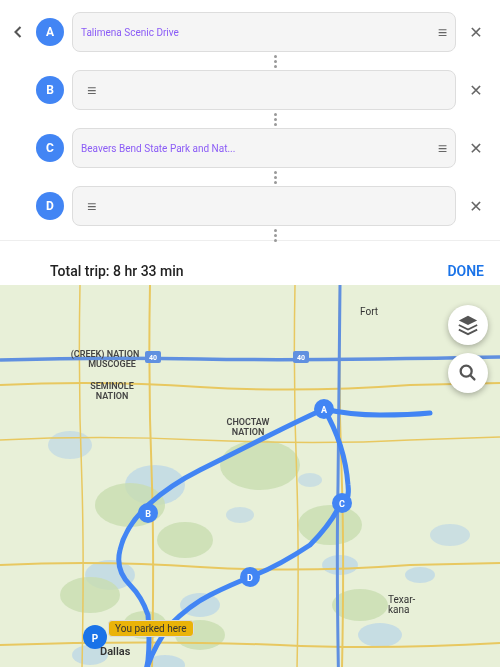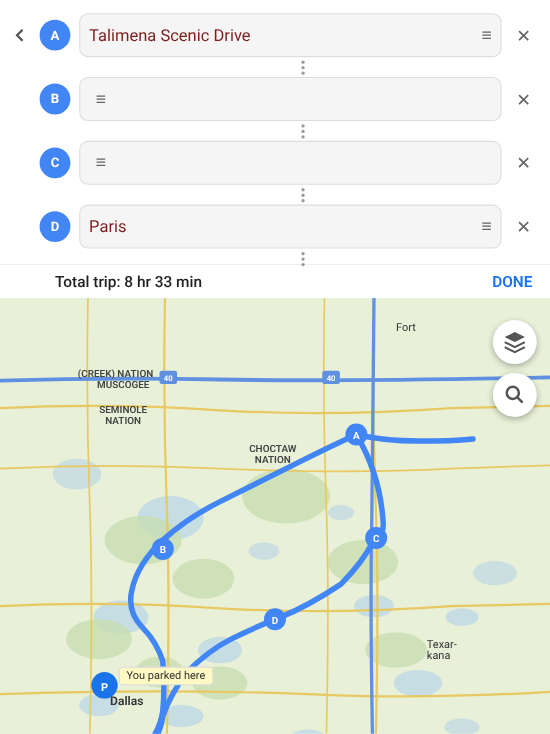--- a/index.html
+++ b/index.html
@@ -58,22 +58,22 @@
       border: 1px solid #ddd;
       border-radius: 8px;
       background: #f5f5f5;
       height: 40px;
       padding: 0 8px;
       overflow: hidden;
     }
 
     .route-input-text {
       flex: 1;
-      font-size: 15px;
-      color: #7f1d1d;
+      font-size: 10px;
+      color: #8b5cf6;
       white-space: nowrap;
       overflow: hidden;
       text-overflow: ellipsis;
     }
 
     .reorder-icon {
       color: #666;
       font-size: 16px;
       margin-left: 6px;
       cursor: pointer;
@@ -112,21 +112,21 @@
       height: 3px;
       border-radius: 50%;
       background: #999;
     }
 
     
     .trip-bar {
       display: flex;
       align-items: center;
       justify-content: space-between;
-      padding: 8px 16px 6px 50px;
+      padding: 22px 16px 6px 50px;
       border-top: 1px solid #eee;
     }
 
     .trip-time {
       font-size: 14px;
       color: #222;
       font-weight: 500;
     }
 
     .done-btn {
@@ -177,21 +177,21 @@
       cursor: pointer;
       font-size: 18px;
       color: #555;
     }
 
     
     .parked-label {
       position: absolute;
       bottom: 108px;
       left: 62px;
-      background: #fef9c3;
+      background: #eab308;
       border: 1px solid #ddd;
       border-radius: 4px;
       padding: 2px 6px;
       font-size: 10px;
       color: #333;
       white-space: nowrap;
     }
   </style>
 </head>
 <body>
@@ -234,38 +234,38 @@
         <div class="dot"></div>
         <div class="dot"></div>
         <div class="dot"></div>
       </span>
   </div>
 
   <div class="route-row">
     <div style="width:36px;flex-shrink:0;"></div>
     <div class="waypoint-label">C</div>
     <div class="route-input-wrapper">
+      <span class="route-input-text">Beavers Bend State Park and Nat...</span>
       <span class="reorder-icon">≡</span>
     </div>
     <div class="close-btn">✕</div>
   </div>
 
   <div class="connector-dots">
     <span>
         <div class="dot"></div>
         <div class="dot"></div>
         <div class="dot"></div>
       </span>
   </div>
 
   <div class="route-row">
     <div style="width:36px;flex-shrink:0;"></div>
     <div class="waypoint-label">D</div>
     <div class="route-input-wrapper">
-      <span class="route-input-text">Paris</span>
       <span class="reorder-icon">≡</span>
     </div>
     <div class="close-btn">✕</div>
   </div>
 
   <div class="connector-dots">
     <span>
         <div class="dot"></div>
         <div class="dot"></div>
         <div class="dot"></div>

